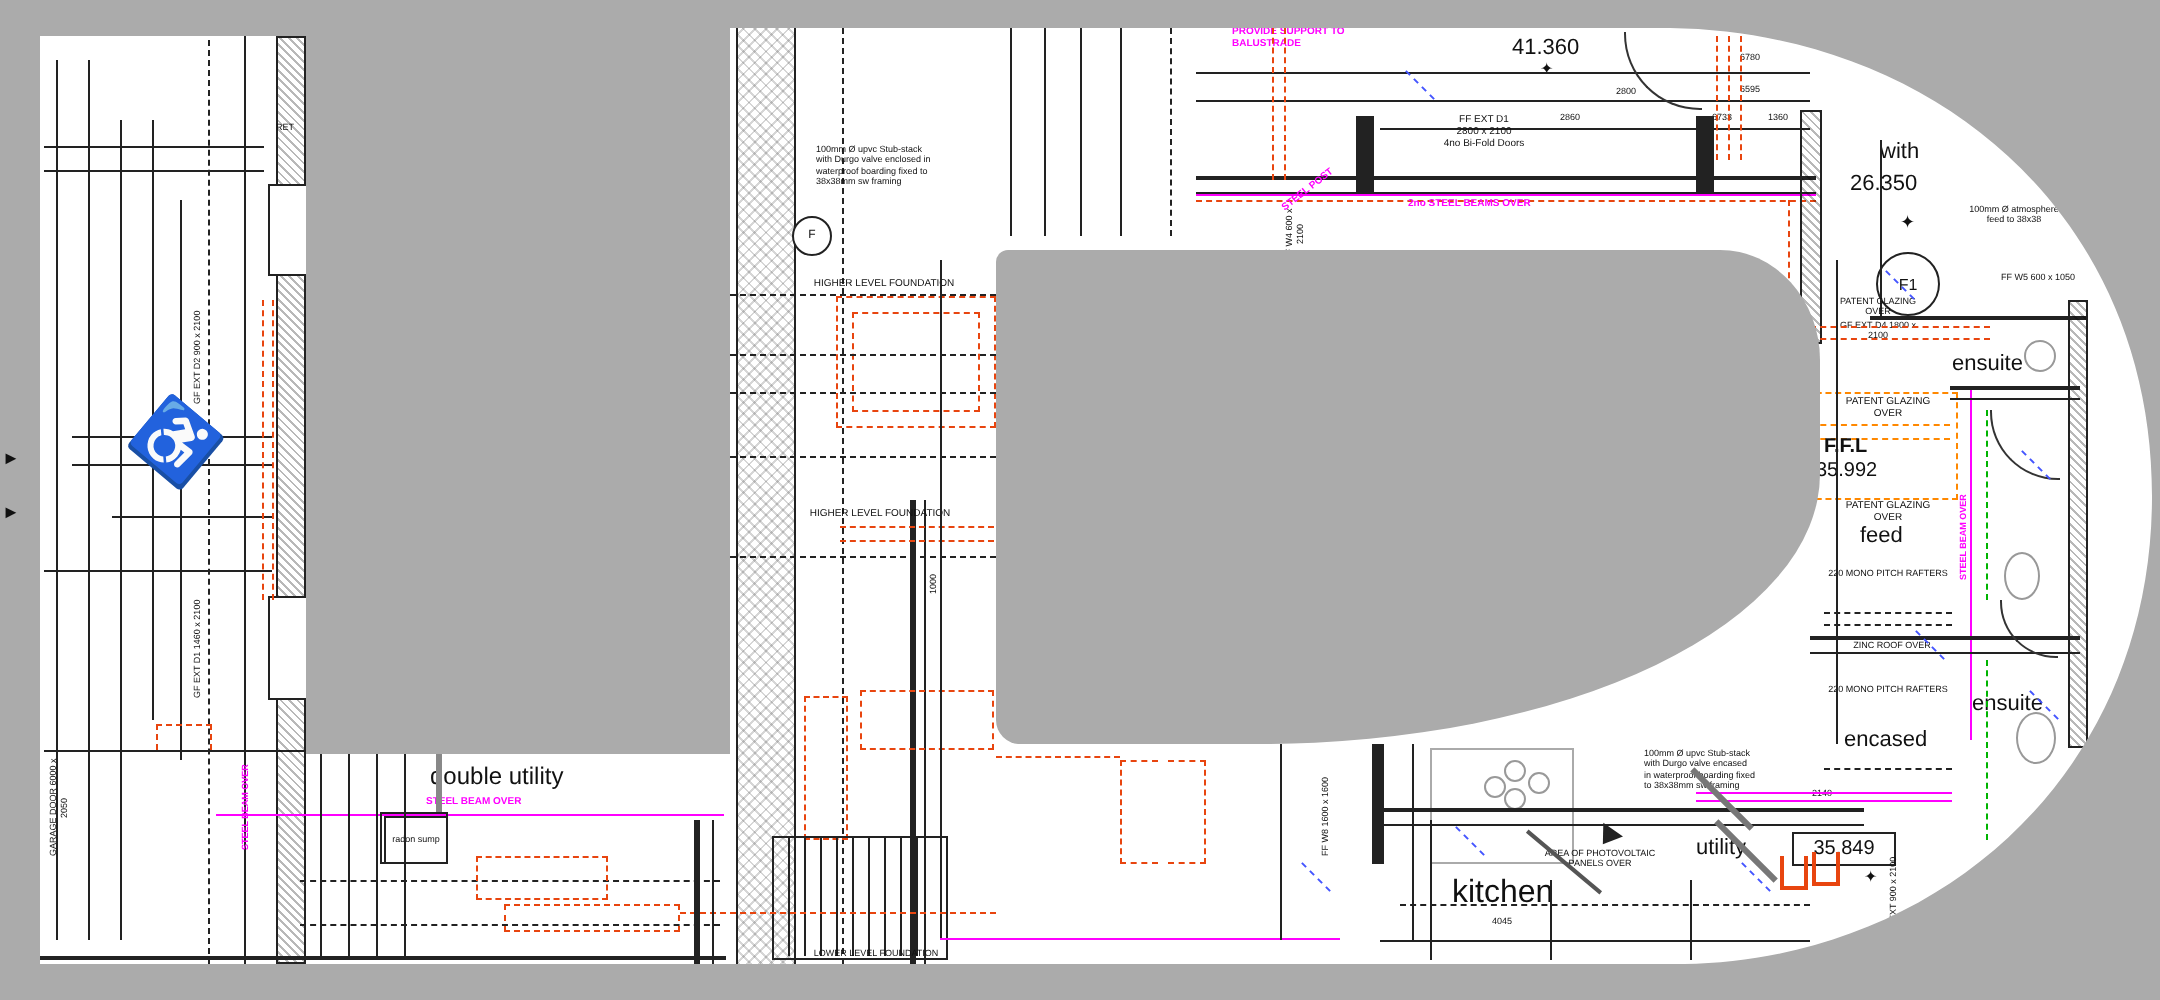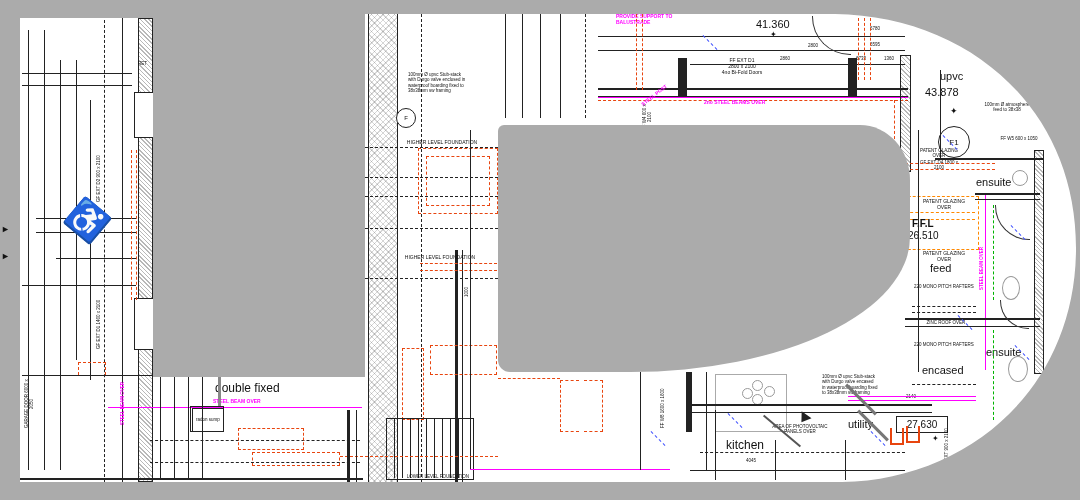--- a/index.html
+++ b/index.html
@@ -65,21 +65,21 @@
     <div class="vl vd red" style="left:131px;top:150px;height:150px;"></div>
     <div class="vl vd red" style="left:136px;top:150px;height:150px;"></div>
     <div class="redr" style="left:78px;top:362px;width:26px;height:12px;border-bottom:none;"></div>
 
     <div class="t t4 vt" style="left:96px;top:150px;height:58px;">GF EXT D2 900 x 2100</div>
     <div class="t t4 vt" style="left:96px;top:295px;height:58px;">GF EXT D1 1460 x 2100</div>
     <div class="abs" style="left:68px;top:202px;font-size:32px;color:#555;transform:rotate(40deg);">♿</div>
     <div class="t t4" style="left:138px;top:61px;width:16px;text-align:left;">RET</div>
     <div class="t t4 vt" style="left:24px;top:376px;height:56px;">GARAGE DOOR 6000 x 2050</div>
 
-    <div class="big" style="left:215px;top:381px;font-size:12px;">double fixed</div>
+    <div class="big" style="left:215px;top:381px;font-size:12px;">double utility</div>
     <div class="hl magl" style="left:108px;top:407px;width:254px;"></div>
     <div class="t mag" style="left:213px;top:398px;width:60px;text-align:left;">STEEL BEAM OVER</div>
     <div class="t t4 mag vt" style="left:120px;top:378px;height:52px;">STEEL BEAM OVER</div>
     <div class="vl gry" style="left:218px;top:377px;height:29px;border-left-width:3px;"></div>
     <div class="abs" style="left:190px;top:406px;width:30px;height:22px;border:1px solid #222;padding:1px;">
       <div style="border:1px solid #222;width:100%;height:100%;display:flex;align-items:center;justify-content:center;">
         <span class="t4" style="position:static;font-size:4.5px;line-height:1.1;text-align:center;">radon sump</span>
       </div>
     </div>
     <div class="vl" style="left:160px;top:377px;height:101px;"></div>
@@ -161,40 +161,40 @@
     <div class="t mag" style="left:704px;top:99px;width:90px;text-align:left;">2no STEEL BEAMS OVER</div>
     <div class="t mag" style="left:632px;top:92px;width:44px;transform:rotate(-38deg);">STEEL POST</div>
     <div class="t t4 vt" style="left:642px;top:100px;height:34px;">FF W4 600 x 2100</div>
     <div class="vl vd red" style="left:636px;top:14px;height:76px;"></div>
     <div class="vl vd red" style="left:642px;top:14px;height:76px;"></div>
     <div class="vl vd red" style="left:858px;top:18px;height:62px;"></div>
     <div class="vl vd red" style="left:864px;top:18px;height:62px;"></div>
     <div class="vl vd red" style="left:870px;top:18px;height:62px;"></div>
     <div class="abs" style="left:812px;top:16px;width:38px;height:38px;border-left:1px solid #333;border-bottom:1px solid #333;border-radius:0 0 0 38px;"></div>
 
-    <div class="big" style="left:940px;top:70px;">upvc</div>
-    <div class="big" style="left:925px;top:86px;">43.878</div>
+    <div class="big" style="left:940px;top:70px;">with</div>
+    <div class="big" style="left:925px;top:86px;">26.350</div>
     <div class="lvl" style="left:950px;top:106px;">✦</div>
     <div class="circle" style="left:938px;top:126px;width:30px;height:30px;font-size:8px;">F1</div>
     <div class="t t4" style="left:982px;top:102px;width:50px;">100mm Ø atmosphere feed to 38x38</div>
     <div class="t t4" style="left:996px;top:136px;width:46px;">FF W5 600 x 1050</div>
     <div class="hl hl2" style="left:935px;top:158px;width:108px;"></div>
     <div class="vl" style="left:940px;top:70px;height:88px;"></div>
     <div class="wallH" style="left:900px;top:55px;width:9px;height:115px;"></div>
     <div class="vl vd red" style="left:894px;top:100px;height:70px;"></div>
 
     <div class="big" style="left:976px;top:176px;">ensuite</div>
     <div class="t t4" style="left:918px;top:148px;width:42px;">PATENT GLAZING OVER</div>
     <div class="t t4" style="left:918px;top:160px;width:42px;">GF EXT D4 1800 x 2100</div>
     <div class="t" style="left:922px;top:198px;width:44px;">PATENT GLAZING OVER</div>
     <div class="abs" style="left:903px;top:196px;width:74px;height:52px;border:1px dashed #ff8800;"></div>
     <div class="hl hd org" style="left:905px;top:212px;width:70px;"></div>
     <div class="hl hd org" style="left:905px;top:219px;width:70px;"></div>
     <div class="abs" style="left:912px;top:218px;font-size:10px;font-weight:bold;">F.F.L</div>
-    <div class="abs" style="left:908px;top:230px;font-size:10px;">26.510</div>
+    <div class="abs" style="left:908px;top:230px;font-size:10px;">35.992</div>
     <div class="t" style="left:922px;top:250px;width:44px;">PATENT GLAZING OVER</div>
     <div class="big" style="left:930px;top:262px;">feed</div>
     <div class="t t4" style="left:914px;top:284px;width:60px;">220 MONO PITCH RAFTERS</div>
     <div class="hl hd" style="left:912px;top:306px;width:64px;"></div>
     <div class="hl hd" style="left:912px;top:312px;width:64px;"></div>
     <div class="t t4" style="left:926px;top:320px;width:40px;">ZINC ROOF OVER</div>
     <div class="t t4" style="left:914px;top:342px;width:60px;">220 MONO PITCH RAFTERS</div>
     <div class="big" style="left:922px;top:364px;">encased</div>
     <div class="hl hd" style="left:912px;top:384px;width:64px;"></div>
     <div class="big" style="left:986px;top:346px;">ensuite</div>
@@ -224,25 +224,25 @@
     <div class="redr" style="left:584px;top:380px;width:18px;height:50px;border-left:none;"></div>
     <div class="t t4 vt" style="left:660px;top:386px;height:44px;">FF W8 1600 x 1600</div>
     <div class="abs" style="left:686px;top:372px;width:6px;height:60px;background:#222;"></div>
     <div class="vl" style="left:640px;top:372px;height:98px;"></div>
     <div class="vl" style="left:706px;top:372px;height:98px;"></div>
     <div class="abs" style="left:715px;top:374px;width:70px;height:56px;border:1px solid #aaa;"></div>
     <div class="abs" style="left:752px;top:380px;width:9px;height:9px;border:1px solid #999;border-radius:50%;"></div>
     <div class="abs" style="left:752px;top:394px;width:9px;height:9px;border:1px solid #999;border-radius:50%;"></div>
     <div class="abs" style="left:764px;top:386px;width:9px;height:9px;border:1px solid #999;border-radius:50%;"></div>
     <div class="abs" style="left:742px;top:388px;width:9px;height:9px;border:1px solid #999;border-radius:50%;"></div>
-    <div class="big" style="left:726px;top:438px;font-size:12px;">kitchen</div>
+    <div class="big" style="left:726px;top:438px;font-size:16px;">kitchen</div>
     <div class="t t4" style="left:772px;top:424px;width:56px;">AREA OF PHOTOVOLTAIC PANELS OVER</div>
     <div class="abs" style="left:798px;top:414px;width:0;height:0;border-left:6px solid transparent;border-right:6px solid transparent;border-top:9px solid #222;transform:rotate(35deg);"></div>
     <div class="big" style="left:848px;top:418px;">utility</div>
-    <div class="abs" style="left:896px;top:416px;width:50px;height:15px;border:1px solid #222;display:flex;align-items:center;justify-content:center;font-size:10px;">27.630</div>
+    <div class="abs" style="left:896px;top:416px;width:50px;height:15px;border:1px solid #222;display:flex;align-items:center;justify-content:center;font-size:10px;">35.849</div>
     <div class="lvl" style="left:932px;top:434px;font-size:8px;">✦</div>
     <div class="t t4 vt" style="left:944px;top:426px;height:44px;">GF EXT 900 x 2100</div>
     <div class="abs" style="left:890px;top:428px;width:10px;height:15px;border:2px solid #e8450f;border-top:none;"></div>
     <div class="abs" style="left:906px;top:426px;width:10px;height:15px;border:2px solid #e8450f;border-top:none;"></div>
     <div class="t t4" style="left:822px;top:374px;width:56px;text-align:left;">100mm Ø upvc Stub-stack with Durgo valve encased in waterproof boarding fixed to 38x38mm sw framing</div>
     <div class="abs" style="left:690px;top:404px;width:242px;height:6px;border-top:2px solid #222;border-bottom:1px solid #222;"></div>
     <div class="hl hd" style="left:700px;top:452px;width:205px;"></div>
     <div class="hl" style="left:690px;top:470px;width:215px;"></div>
     <div class="vl" style="left:715px;top:410px;height:70px;"></div>
     <div class="vl" style="left:775px;top:440px;height:40px;"></div>

